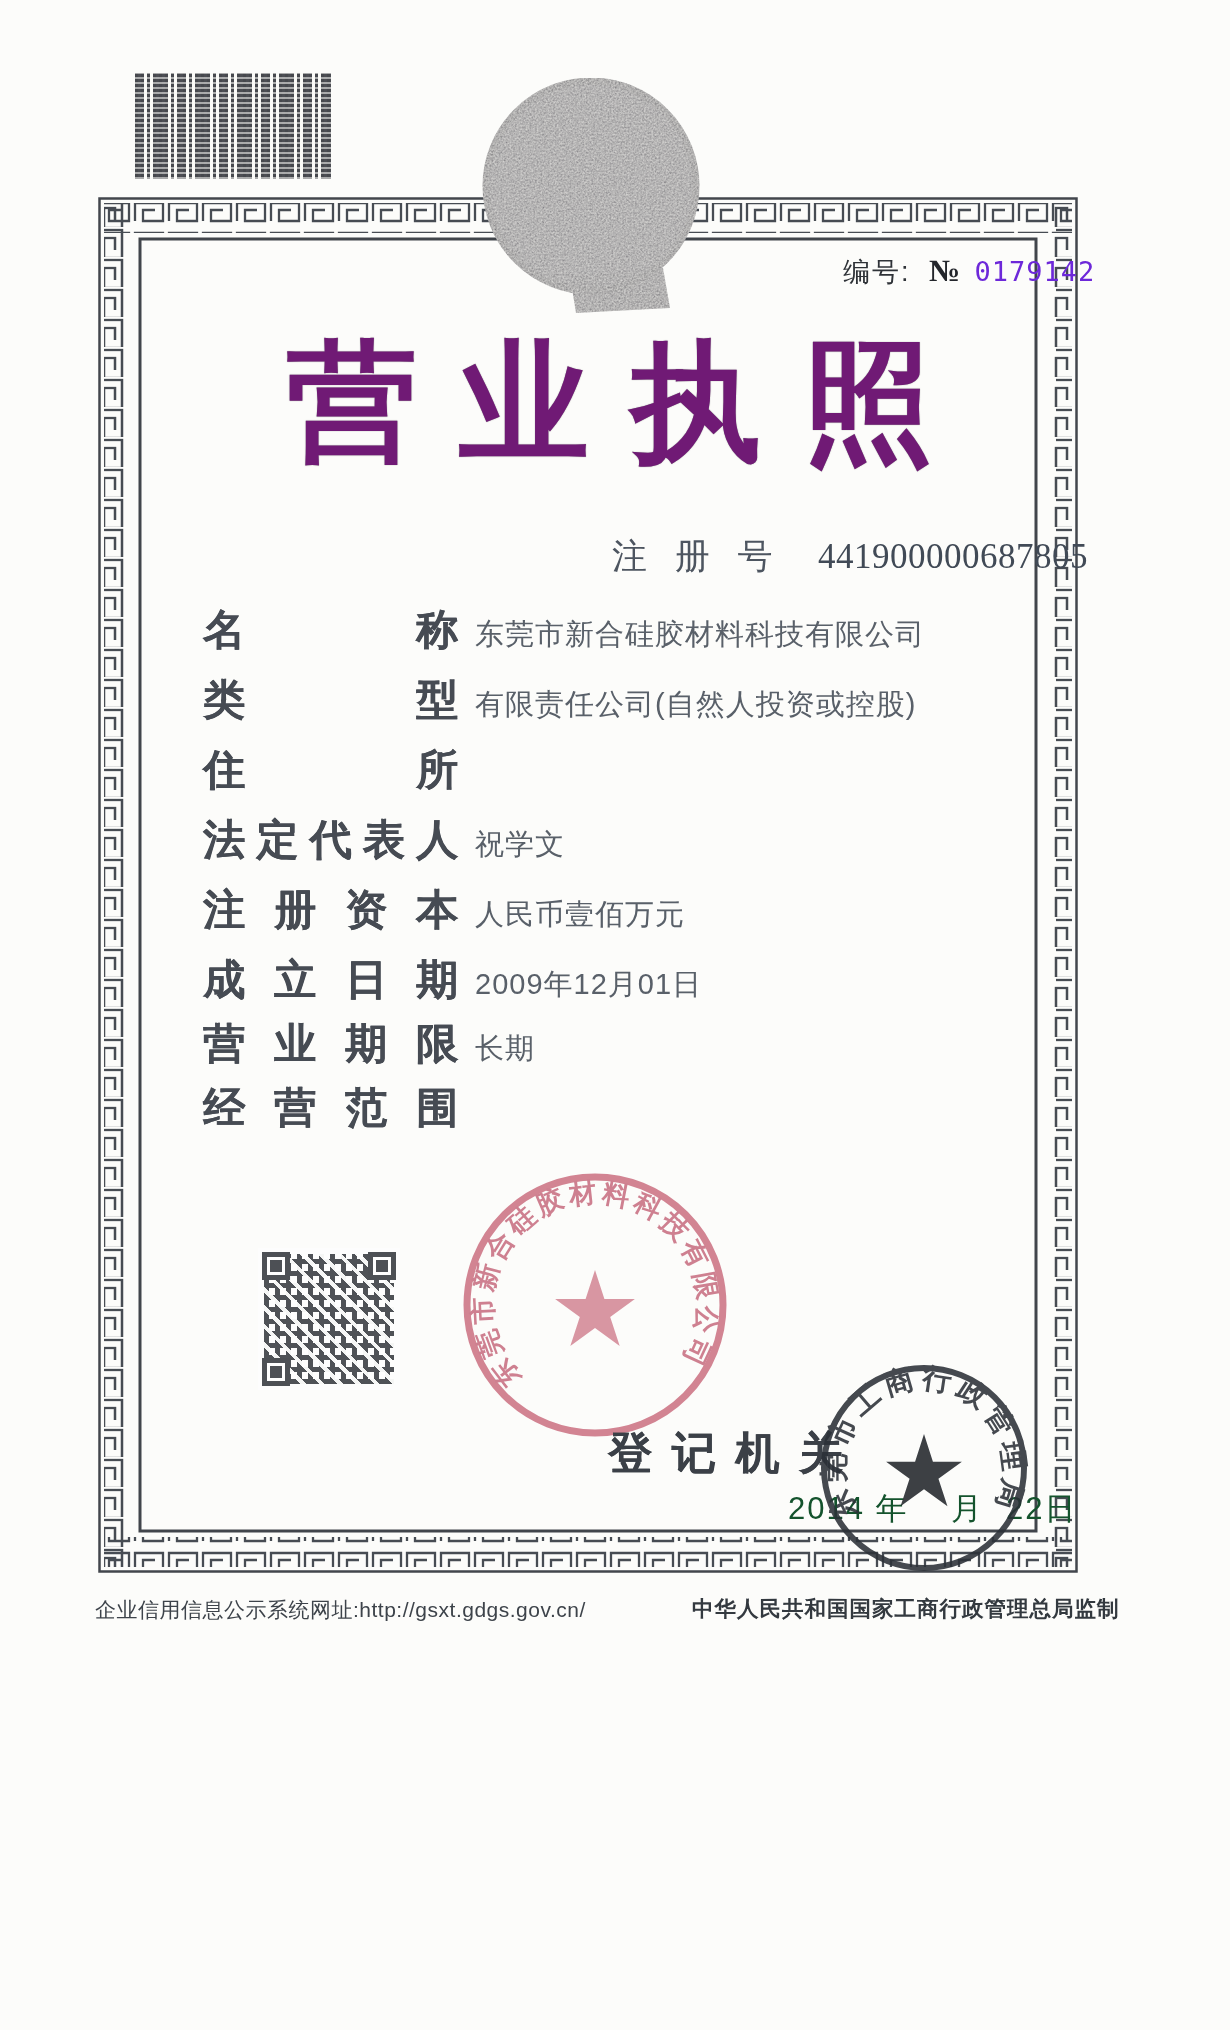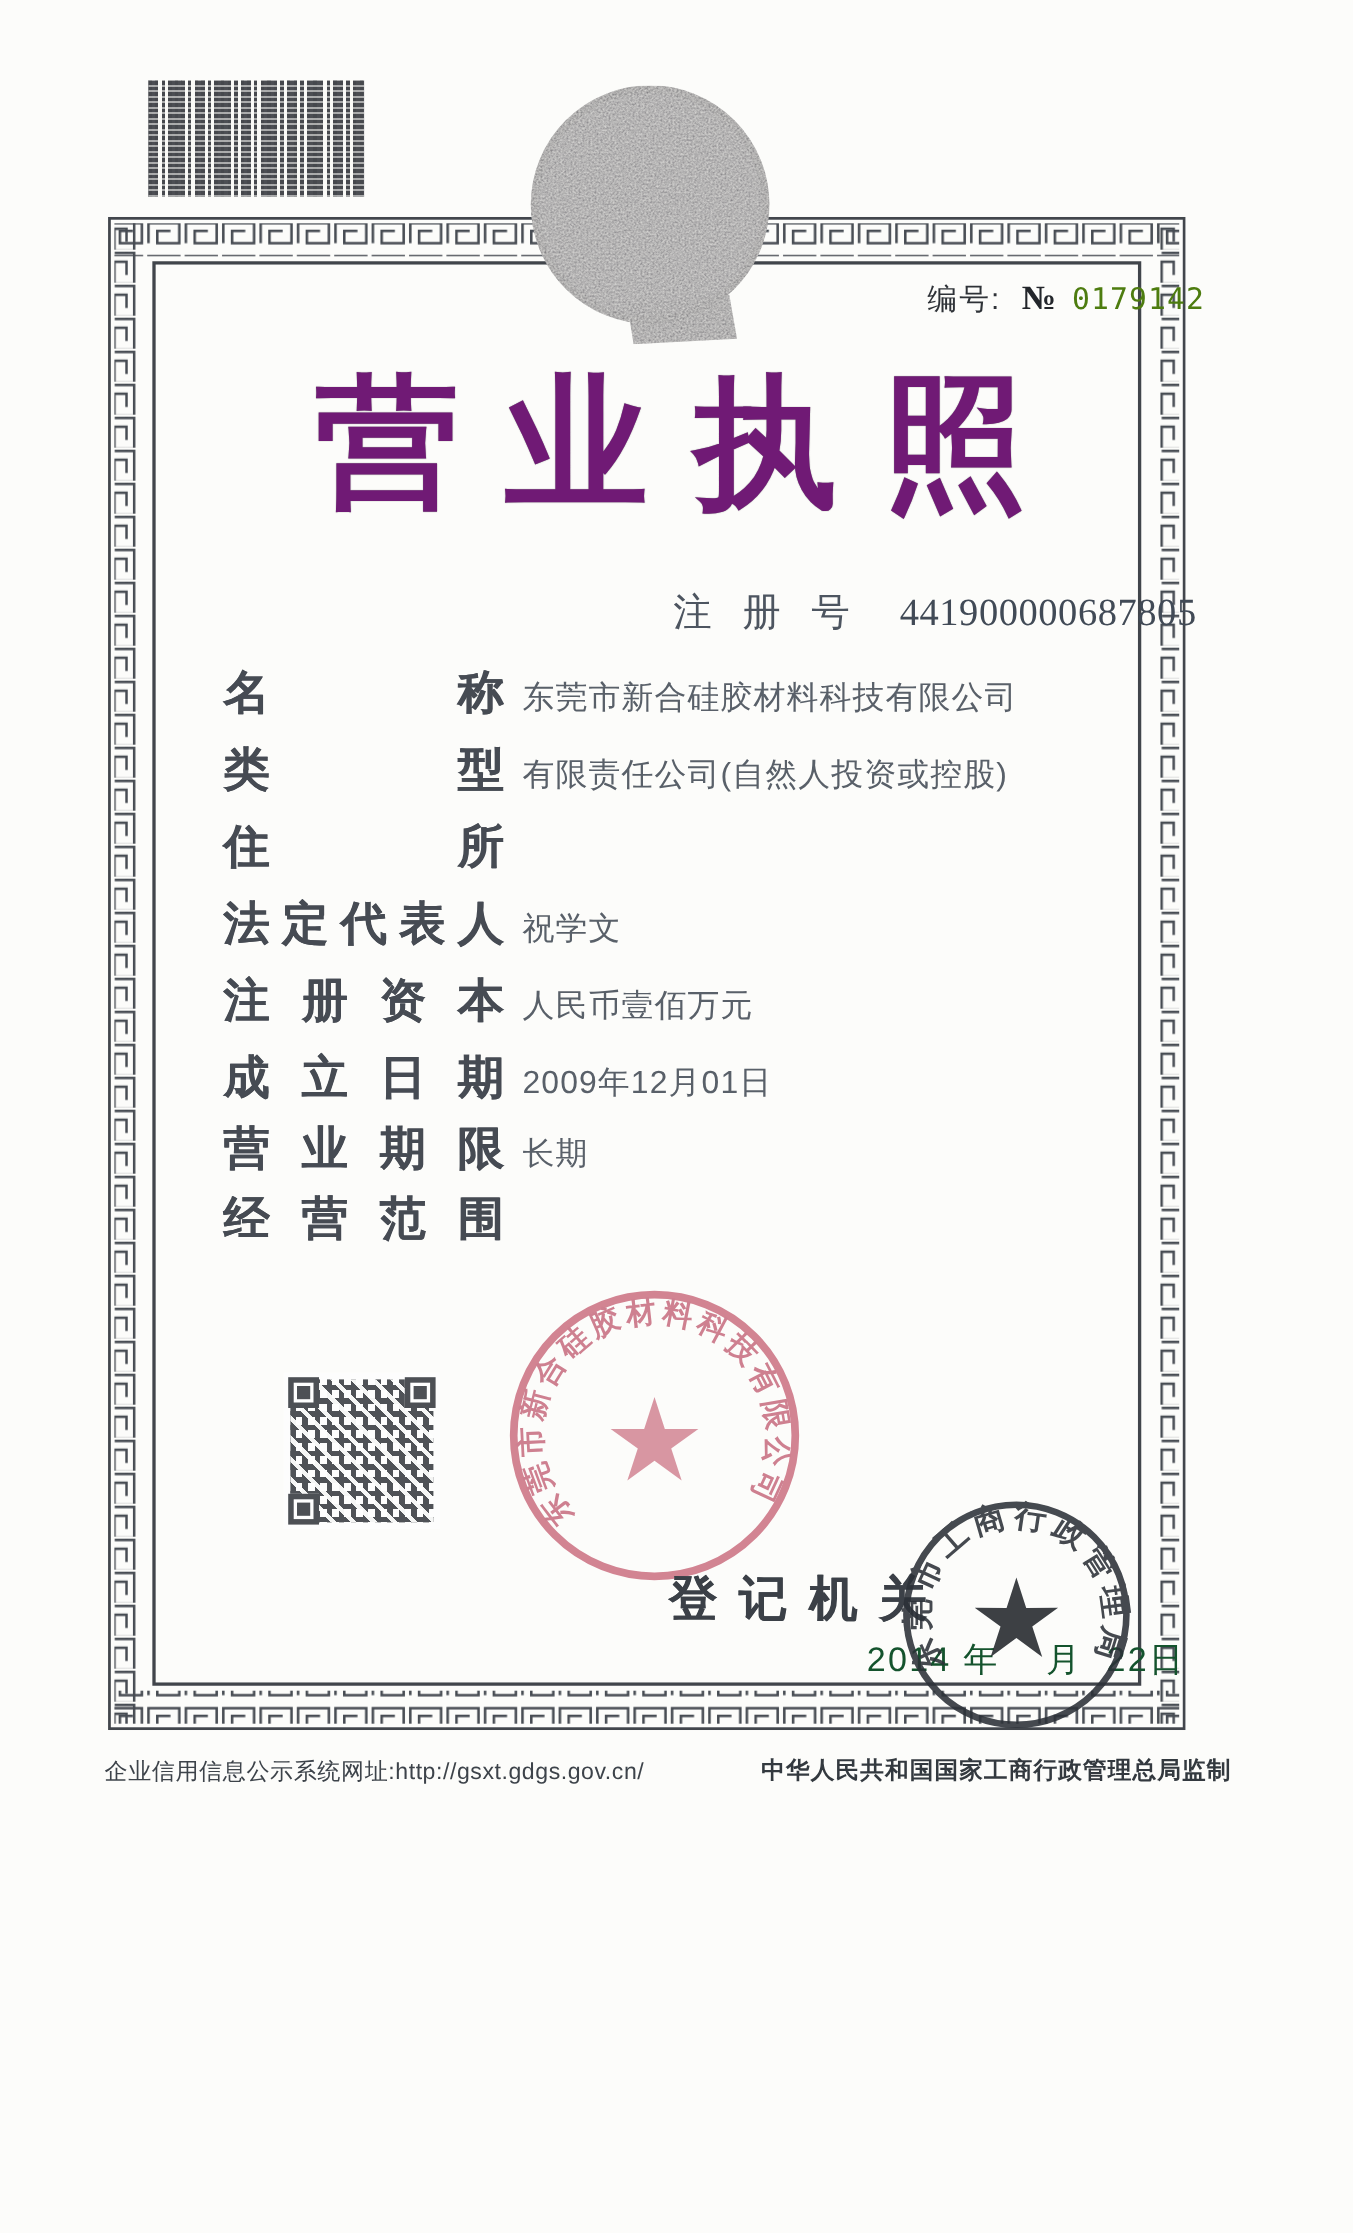--- a/index.html
+++ b/index.html
@@ -21,21 +21,21 @@
       repeating-linear-gradient(90deg, #34373d 0 9px, rgba(0,0,0,0) 9px 21px);
   }
 
   
   .emblem{left:470px;top:78px;}
 
   
   .serial{left:843px;top:253px;white-space:nowrap;}
   .serial .prefix{font-size:27px;color:#2e3237;letter-spacing:2px;text-align:right;}
   .serial .nomark{font-family:"Liberation Serif",serif;font-weight:bold;font-size:31px;color:#23262b;margin-left:14px;}
-  .serial .num{font-family:"DejaVu Sans Mono",monospace;font-size:27px;color:#4d7c0f;margin-left:10px;letter-spacing:1px;}
+  .serial .num{font-family:"DejaVu Sans Mono",monospace;font-size:27px;color:#6d28d9;margin-left:10px;letter-spacing:1px;}
 
   
   .title{
     left:287px;top:316px;font-size:130px;font-weight:800;color:#701a75;
     letter-spacing:42px;white-space:nowrap;
     text-shadow:0 0 1px rgba(30,32,36,.6), 1px 1px 0 rgba(250,250,248,.25);
   }
 
   
   .regline{left:612px;top:533px;white-space:nowrap;}

